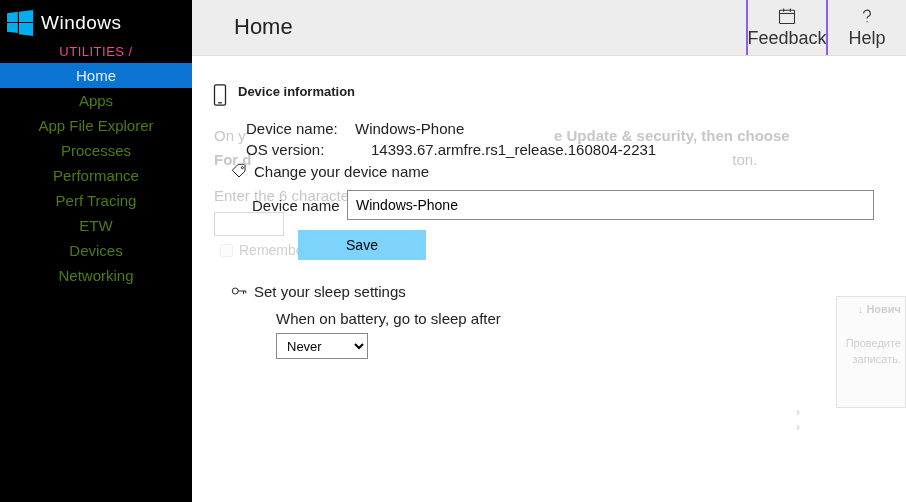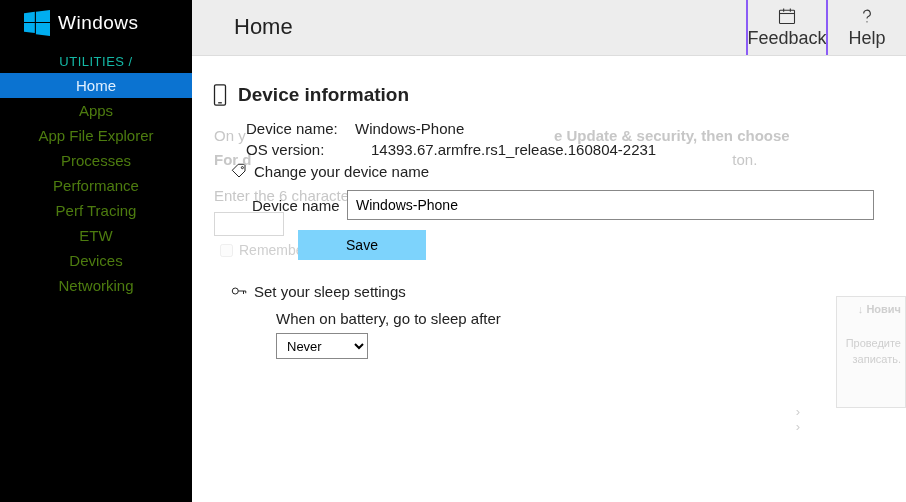--- a/index.html
+++ b/index.html
@@ -1,38 +1,38 @@
 <!DOCTYPE html>
 <html><head>
 <meta charset="utf-8">
 <style>
   * { box-sizing: border-box; margin: 0; padding: 0; }
   html, body { height: 100%; font-family: "Segoe UI", Arial, sans-serif; font-size: 14px; color: #222; }
   body { display: flex; width: 906px; height: 502px; overflow: hidden; background: #f2f2f2; }
 
   
   .sidebar { width: 192px; background: #000; color: #fff; display: flex; flex-direction: column; }
-  .sidebar-header { display: flex; align-items: center; padding: 10px 8px 8px 24px; }
+  .sidebar-header { display: flex; align-items: center; padding: 10px 8px 8px 7px; }
   .win-logo { width: 26px; height: 26px; margin-right: 8px; display:inline-block; }
   .win-logo svg { width: 100%; height: 100%; }
   .sidebar-brand { color: #fff; font-size: 19px; font-weight: 400; letter-spacing: 0.5px; }
-  .sidebar-breadcrumb { text-align: center; color: #14b8a6; font-size: 13px; margin: 10px 0 4px 0; letter-spacing: 0.5px; }
+  .sidebar-breadcrumb { text-align: center; color: #ec4899; font-size: 13px; margin: 0 0 4px 0; letter-spacing: 0.5px; }
   .sidebar-items { display: flex; flex-direction: column; }
   .sidebar-item { color: #4d7c0f; text-align: center; padding: 4px 0; font-size: 15px; cursor: pointer; }
   .sidebar-item.active { background: #0b73d1; color: #e0f0ff; }
 
   
   .main { flex: 1; position: relative; display: flex; flex-direction: column; background: #fff; }
   .topbar { height: 56px; display: flex; align-items: stretch; background: #ededed; border-bottom: 1px solid #ddd; }
   .page-title { font-size: 22px; font-weight: 400; padding: 14px 0 0 42px; flex: 1; color: #222; }
   .top-action { width: 80px; border-left: 2px solid #8b5cf6; display: flex; flex-direction: column; align-items: center; justify-content: center; font-size: 18px; color: #333; cursor: pointer; }
   .top-action svg { width: 20px; height: 20px; margin-bottom: 2px; stroke:#333; fill:none; stroke-width:1.3; }
 
   .content { flex: 1; overflow: auto; padding: 24px 32px 8px 20px; position: relative; }
-  .section-header { display: flex; font-size: 19px; font-weight: 600; color: #222; margin: 4px 0 14px 0; }
+  .section-header { display: flex; font-size: 13px; font-weight: 600; color: #222; margin: 4px 0 14px 0; }
   .section-header svg { width: 16px; height: 22px; margin-right: 10px; stroke:#222; fill:none; stroke-width:1.4; }
 
   .kv { display: flex; margin: 4px 0 4px 22px; font-size: 15px; }
   .kv-label { width: 105px; font-weight: 400; margin-left: 12px; }
   .kv-value { color: #222; margin-left: 4px; }
 
   .ghost-text { color: #c7c7c7; font-size: 15px; position: relative; }
   .ghost-layer { position: absolute; line-height: 1.6; pointer-events:none; z-index:0; }
   .ghost2 { top: 68px; left: 22px; right: 60px; }
   .ghost3 { top: 128px; left: 22px; }

